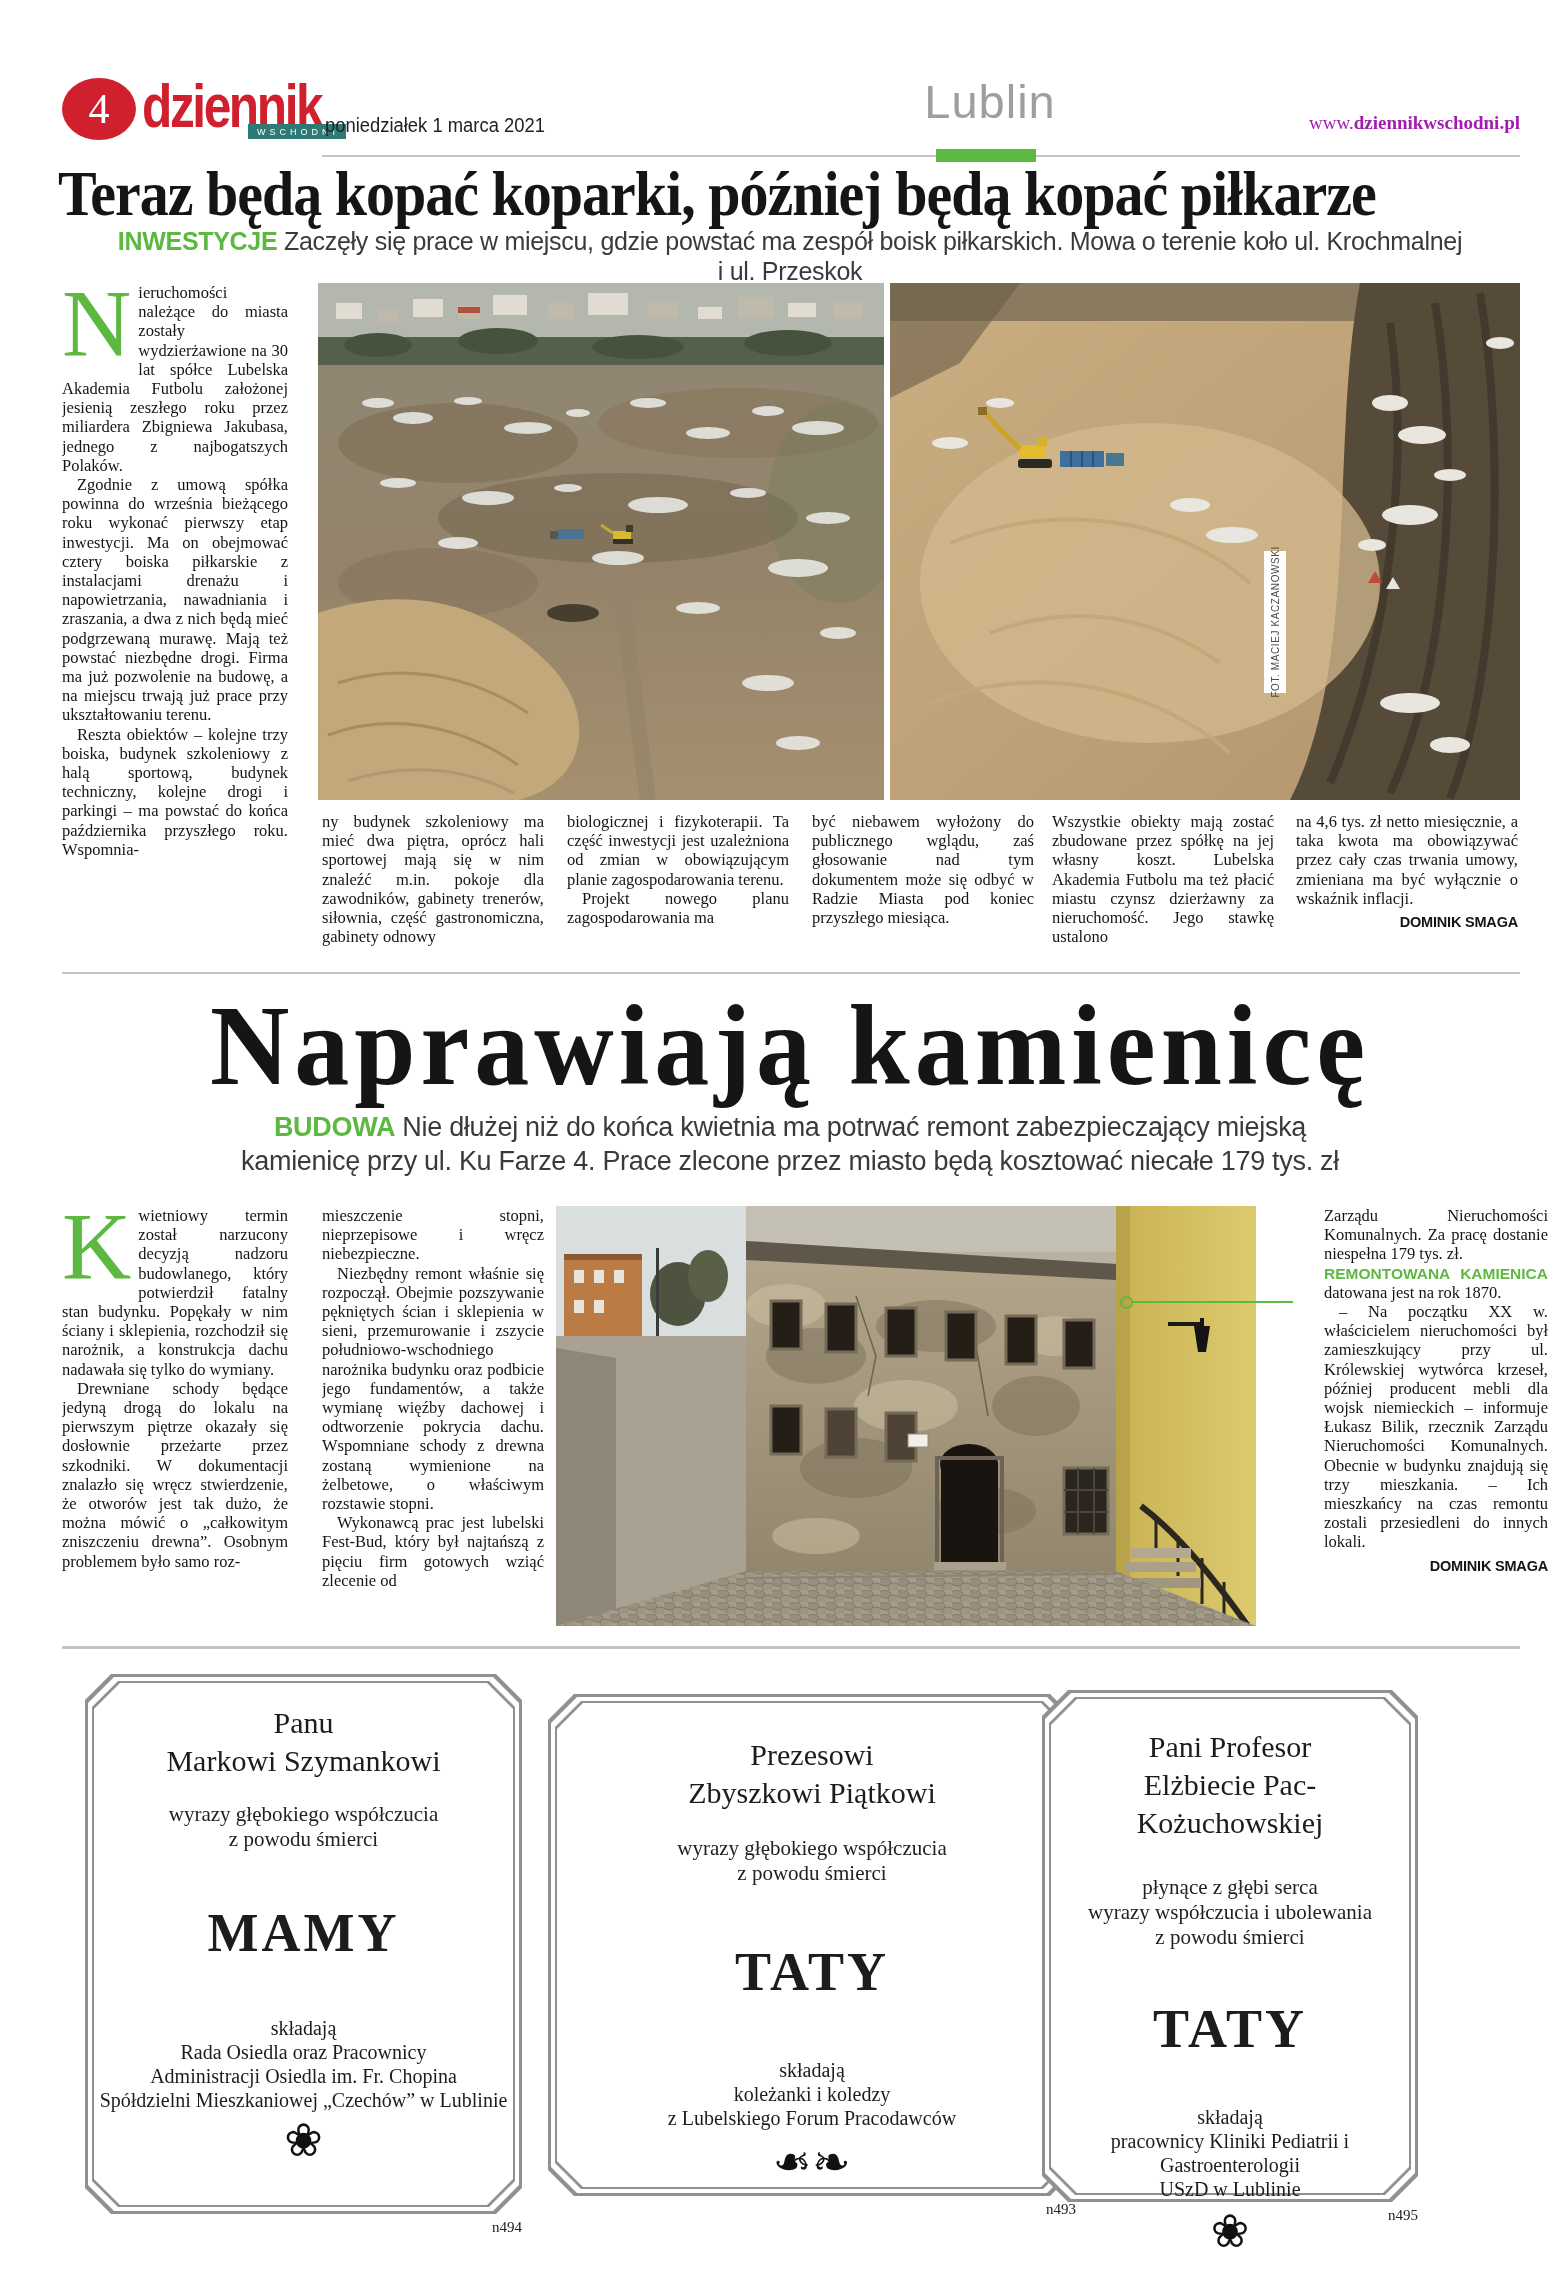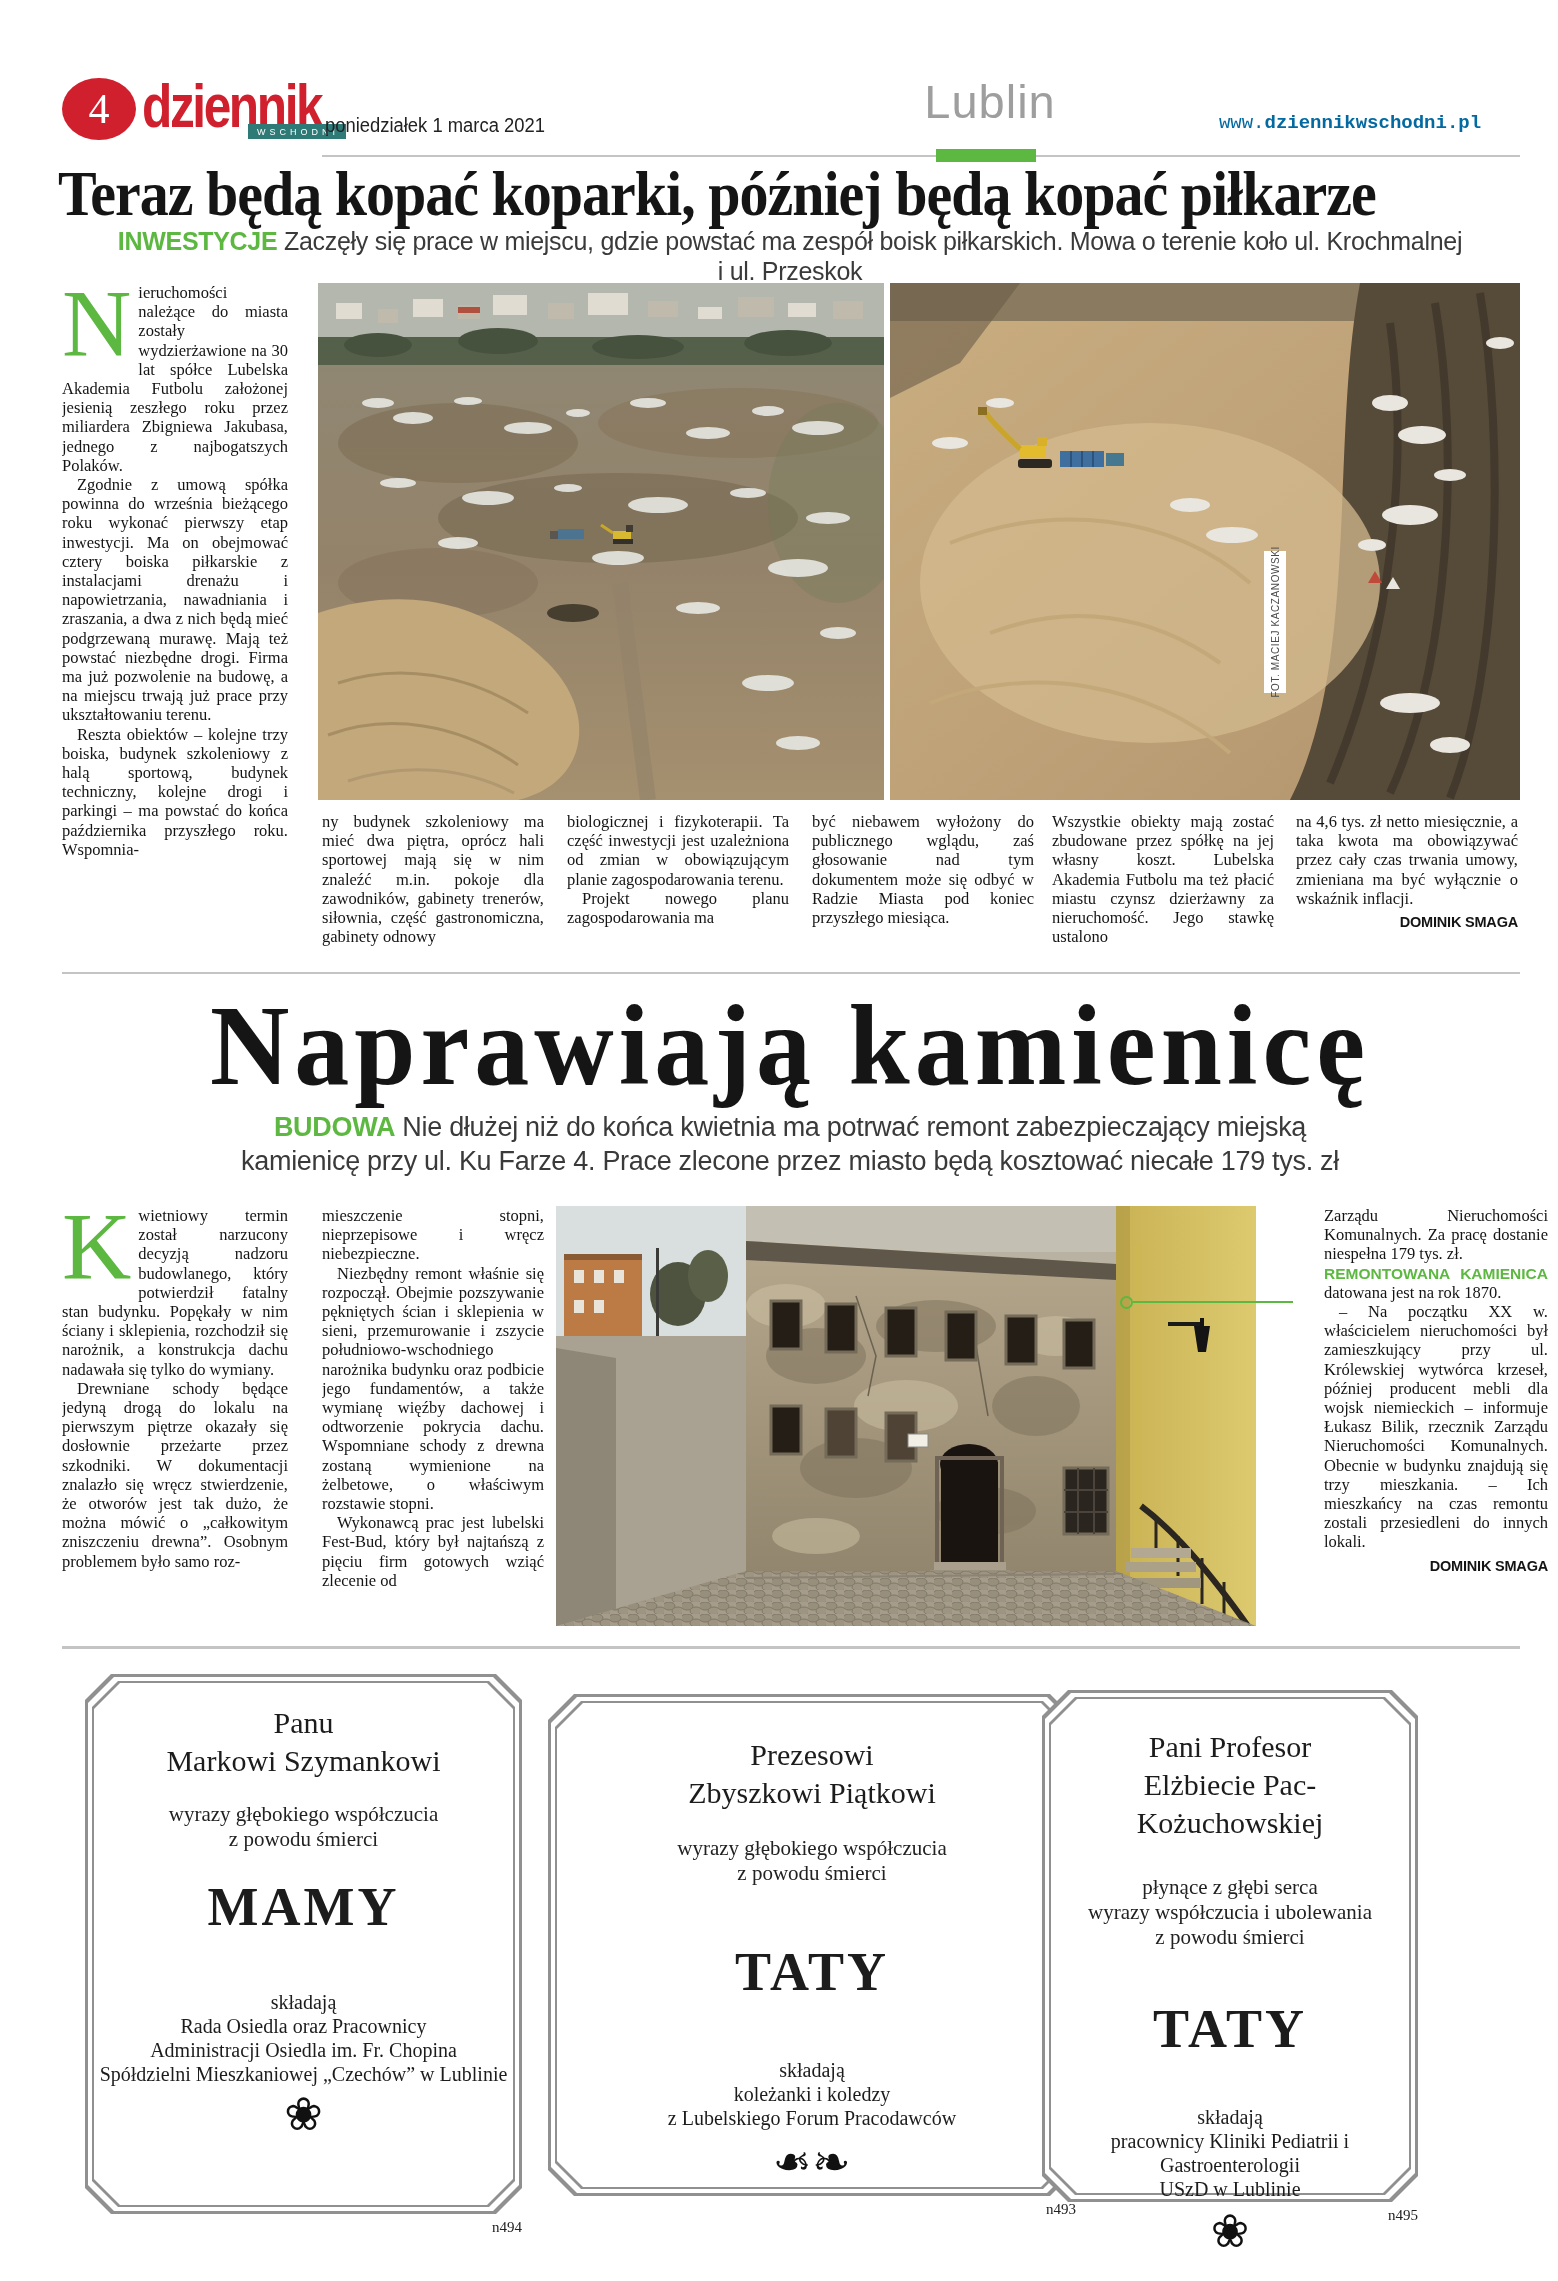--- a/index.html
+++ b/index.html
@@ -13,22 +13,22 @@
   .logo{left:142px;top:70px;color:#d0202e;font-family:"Liberation Sans",sans-serif;
         font-weight:bold;font-size:62px;letter-spacing:-3px;transform:scaleX(.8);transform-origin:left top;}
   .badge{left:248px;top:124px;background:#2e7a77;color:#fff;font-family:"Liberation Sans",sans-serif;
          font-size:9px;letter-spacing:4px;padding:3px 7px 2px 9px;}
   .hdate{left:325px;top:114px;font-family:"Liberation Sans",sans-serif;font-size:20px;color:#222;
          transform:scaleX(.92);transform-origin:left top;}
   .section{left:880px;top:74px;width:220px;text-align:center;font-family:"Liberation Sans",sans-serif;
            font-size:47px;color:#9e9e9e;letter-spacing:1px;}
   .headrule{left:322px;top:155px;width:1198px;height:2px;background:#b8b8b8;}
   .greenbar{left:936px;top:149px;width:100px;height:13px;background:#5cb840;}
-  .website{left:1180px;top:112px;width:340px;text-align:center;font-family:Liberation Mono, monospace;
-           font-size:19px;color:#0369a1;}
+  .website{left:1180px;top:112px;width:340px;text-align:right;font-family:Liberation Serif, serif;
+           font-size:19px;color:#a21caf;}
   .website b{font-weight:bold;}
 
   
   .h1a{left:58px;top:158px;width:1462px;font-weight:bold;font-size:58px;letter-spacing:-1px;
        white-space:nowrap;transform:scaleY(1.08);transform-origin:left top;}
   .lead1{left:62px;top:226px;width:1456px;text-align:center;font-family:"Liberation Sans",sans-serif;
          font-size:25px;line-height:30px;color:#3a3a3a;letter-spacing:-0.3px;}
   .kicker{color:#5cb840;font-weight:bold;}
   .h2a{left:62px;top:980px;width:1456px;text-align:center;font-weight:bold;font-size:110px;
        letter-spacing:5px;transform:scaleY(1.04);transform-origin:center top;white-space:nowrap;}
@@ -395,21 +395,21 @@
     <div class="ob4 oct"></div>
     <div class="obc">
       <div class="ob-to" style="margin-top:18px;">
         <div>Panu</div>
         <div>Markowi Szymankowi</div>
       </div>
       <div class="ob-intro" style="margin-top:22px;">
         <div>wyrazy głębokiego współczucia</div>
         <div>z powodu śmierci</div>
       </div>
-      <div class="ob-name" style="margin-top:24px;">MAMY</div>
+      <div class="ob-name" style="margin-top:50px;">MAMY</div>
       <div class="ob-sign" style="margin-top:52px;">
         <div>składają</div>
         <div>Rada Osiedla oraz Pracownicy</div>
         <div>Administracji Osiedla im. Fr. Chopina</div>
         <div>Spółdzielni Mieszkaniowej „Czechów” w Lublinie</div>
       </div>
       <div class="ob-orn" style="margin-top:4px;">❀</div>
     </div>
     <div class="ob-tag" style="right:0;bottom:-22px;">n494</div>
   </div>

